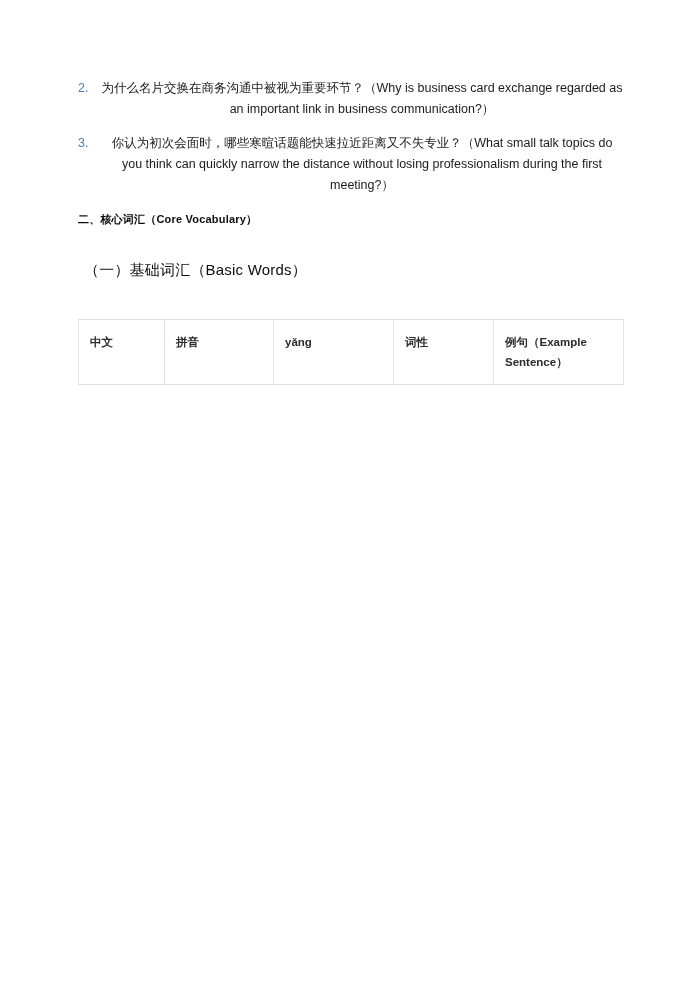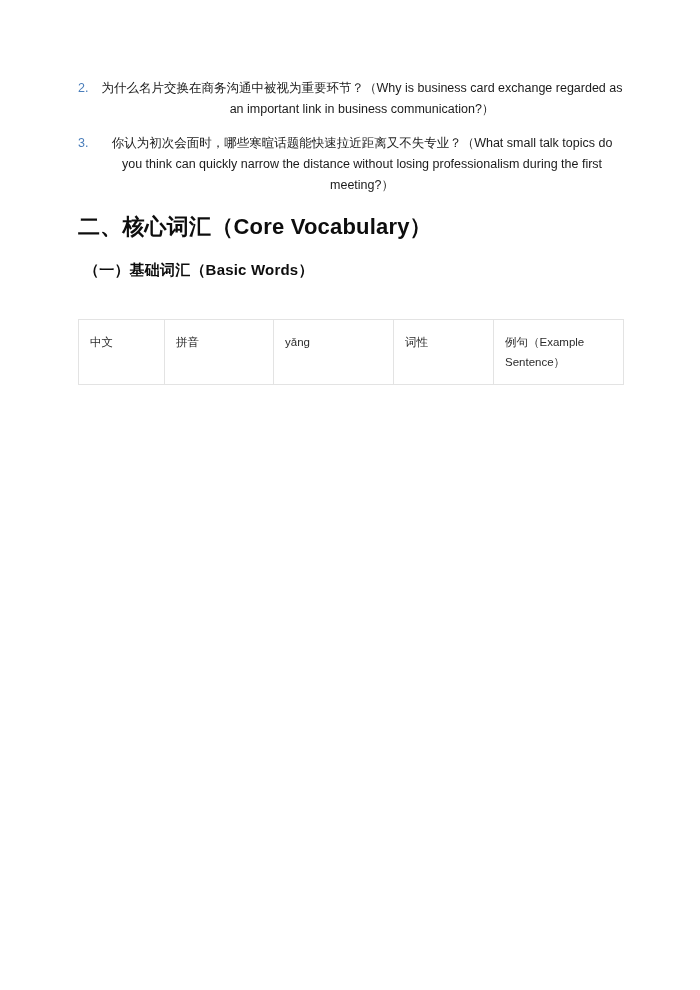--- a/index.html
+++ b/index.html
@@ -52,31 +52,31 @@
     line-height: 21px;
     color: #1a1a1a;
     text-align: center;
   }
 
   
   .h-major {
     position: absolute;
     left: 78px;
     top: 212px;
-    font-size: 22px;
+    font-size: 11px;
     font-weight: bold;
     letter-spacing: 0.2px;
     color: #0d0d0d;
   }
   .h-minor {
     position: absolute;
     left: 84px;
     top: 261px;
     font-size: 15px;
-    font-weight: bold;
+    font-weight: normal;
     letter-spacing: 0.2px;
     color: #0d0d0d;
   }
 
   
   .tbl-wrap {
     position: absolute;
     left: 78px;
     top: 319px;
     width: 545px;
@@ -86,21 +86,21 @@
     width: 545px;
     table-layout: fixed;
   }
   table.vocab th,
   table.vocab td {
     border: 1px solid #e3e3e3;
     vertical-align: top;
     padding: 12px 10px 12px 11px;
     font-size: 11.5px;
     line-height: 20px;
-    font-weight: normal;
+    font-weight: bold;
     text-align: left;
     color: #1a1a1a;
     word-wrap: break-word;
     overflow-wrap: break-word;
   }
   table.vocab th {
     color: #2b2b2b;
   }
   col.c1 { width: 86px; }
   col.c2 { width: 109px; }

